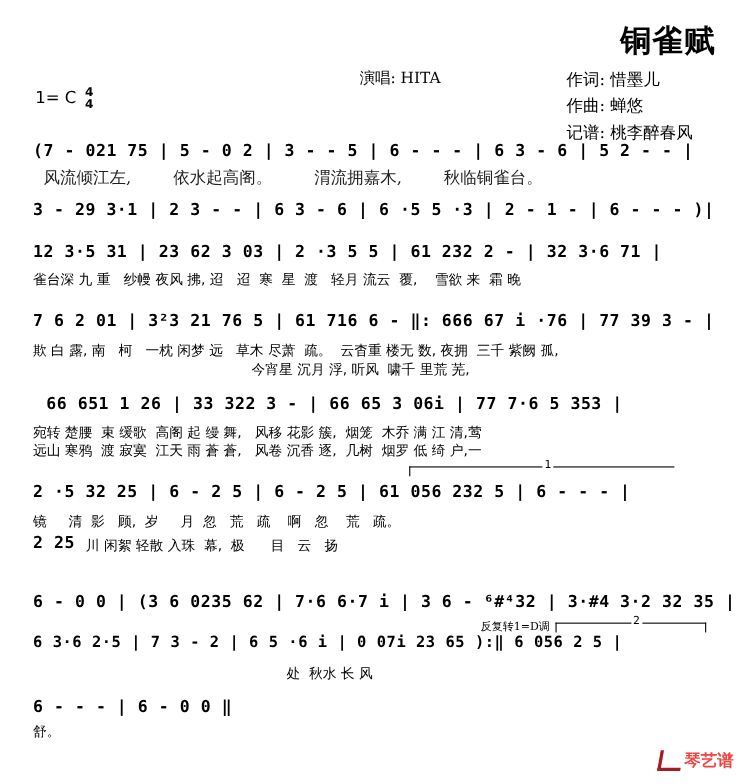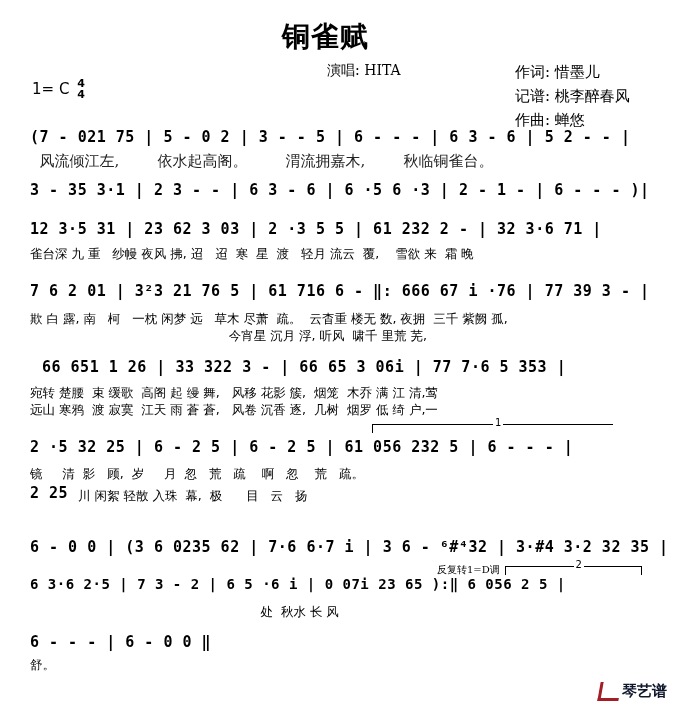--- a/index.html
+++ b/index.html
@@ -1,56 +1,56 @@
 <!DOCTYPE html>
 <html><head>
 <meta charset="utf-8">
 <style>
   html, body { margin: 0; padding: 0; background: #ffffff; }
   body { width: 681px; height: 713px; position: relative; overflow: hidden; font-family: "DejaVu Sans", sans-serif; color: #000; }
-  .title { position: absolute; top: 18px; left: 0; width: 651px; text-align: center; font-family: "DejaVu Serif", serif; font-size: 28px; font-weight: bold; letter-spacing: 1px; }
+  .title { position: absolute; top: 18px; left: 0; width: 651px; text-align: right; font-family: "DejaVu Serif", serif; font-size: 28px; font-weight: bold; letter-spacing: 1px; }
   .key { position: absolute; top: 62px; left: 32px; font-size: 15px; display: flex; align-items: center; gap: 8px; margin-top: 16px; }
   .timesig { display: inline-flex; flex-direction: column; align-items: center; font-size: 11px; font-weight: bold; line-height: 11px; }
   .singer { position: absolute; top: 62px; left: 327px; font-family: "DejaVu Serif", serif; font-size: 14px; }
   .credits { position: absolute; top: 60px; left: 515px; font-family: "DejaVu Serif", serif; font-size: 15px; line-height: 24px; }
   .row { position: absolute; left: 30px; white-space: pre; font-family: "DejaVu Sans Mono", monospace; font-weight: bold; font-size: 15px; letter-spacing: 0.5px; }
   .lyric { position: absolute; left: 30px; white-space: pre; font-family: "DejaVu Sans", sans-serif; font-size: 12.5px; }
   .lyric.small { font-family: "DejaVu Serif", serif; font-size: 15px; color: #222; }
   .note-small { position: absolute; white-space: pre; font-family: "DejaVu Serif", serif; font-size: 10px; }
   .volta { position: absolute; border-top: 1px solid #000; border-left: 1px solid #000; height: 8px; }
   .volta.right { border-right: 1px solid #000; }
   .volta span { position: absolute; top: -8px; left: 50%; font-size: 10px; background: #fff; padding: 0 2px; }
-  .logo { position: absolute; right: 14px; bottom: 12px; display: flex; align-items: center; gap: 2px; color: #0f172a; font-weight: bold; font-size: 15px; }
+  .logo { position: absolute; right: 14px; bottom: 12px; display: flex; align-items: center; gap: 2px; color: #ef4444; font-weight: bold; font-size: 15px; }
   .logo-mark { width: 18px; height: 16px; border-left: 3px solid #a31d24; border-bottom: 3px solid #a31d24; transform: skewX(-10deg); }
 </style>
 </head>
 <body>
 
 <div class="title">铜雀赋</div>
 
 <div class="key">
   <span>1= C</span>
   <span class="timesig">
     <span>4</span>
     <span>4</span>
   </span>
 </div>
 
 <div class="singer">演唱: HITA</div>
 
 <div class="credits">
   <div>作词: 惜墨儿</div>
+  <div>作曲: 蝉悠</div>
   <div>记谱: 桃李醉春风</div>
-  <div>作曲: 蝉悠</div>
 </div>
 
 <div class="row" style="top:128px;">(7 - 021 75 | 5 - 0 2 | 3 - - 5 | 6 - - - | 6 3 - 6 | 5 2 - - |</div>
 <div class="lyric small" style="top:152px;">  风流倾江左,        依水起高阁。        渭流拥嘉木,        秋临铜雀台。</div>
 
-<div class="row" style="top:181px;">3 - 35 3·1 | 2 3 - - | 6 3 - 6 | 6 ·5 6 ·3 | 2 - 1 - | 6 - - - )|</div>
+<div class="row" style="top:181px;">3 - 29 3·1 | 2 3 - - | 6 3 - 6 | 6 ·5 5 ·3 | 2 - 1 - | 6 - - - )|</div>
 
 <div class="row" style="top:220px;">12 3·5 31 | 23 62 3 03 | 2 ·3 5 5 | 61 232 2 - | 32 3·6 71 |</div>
 <div class="lyric" style="top:246px;">雀台深 九 重   纱幔 夜风 拂, 迢   迢  寒  星  渡   轻月 流云  覆,    雪欲 来  霜 晚</div>
 
 <div class="row" style="top:282px;">7 6 2 01 | 3²3 21 76 5 | 61 716 6 - ‖: 666 67 i ·76 | 77 39 3 - |</div>
 <div class="lyric" style="top:311px;">欺 白 露, 南   柯   一枕 闲梦 远   草木 尽萧  疏。  云杳重 楼无 数, 夜拥  三千 紫阙 孤,</div>
 <div class="lyric" style="top:328px;">                                                  今宵星 沉月 浮, 听风  啸千 里荒 芜,</div>
 
 <div class="row" style="top:358px;margin-left:12px;">66 651 1 26 | 33 322 3 - | 66 65 3 06i | 77 7·6 5 353 |</div>
 <div class="lyric" style="top:385px;">宛转 楚腰  束 缓歌  高阁 起 缦 舞,   风移 花影 簇,  烟笼  木乔 满 江 清,莺</div>

